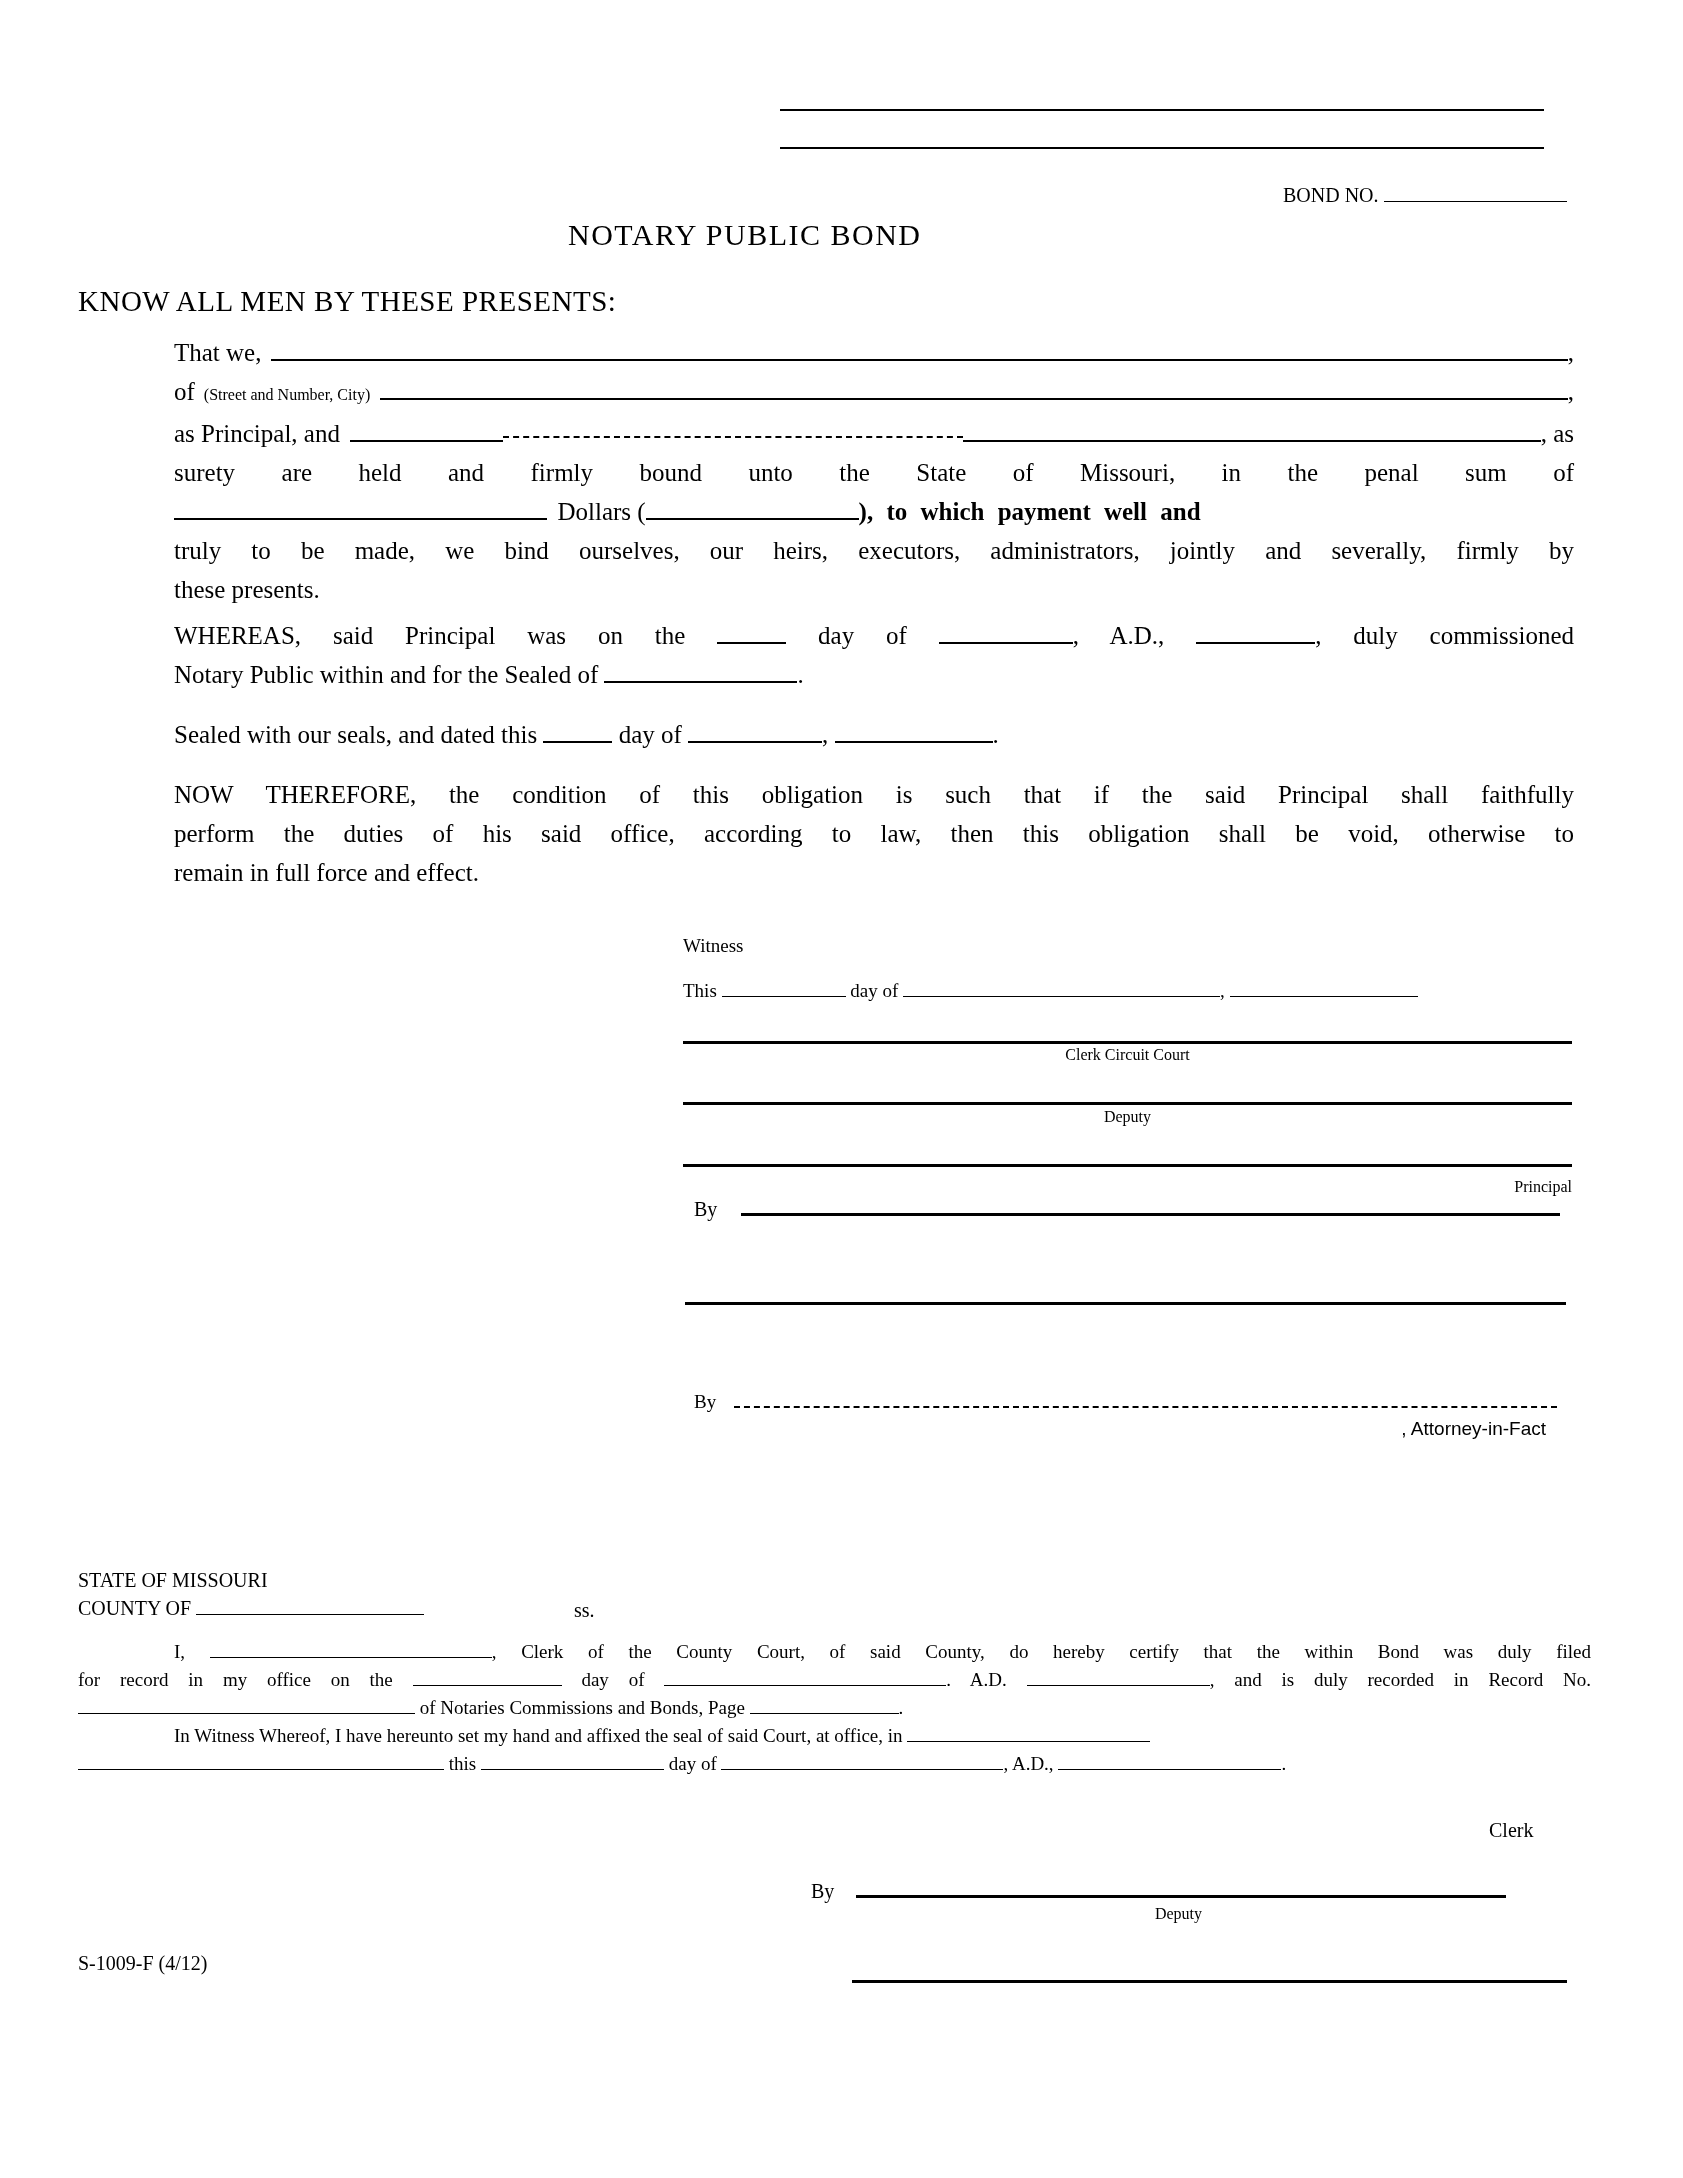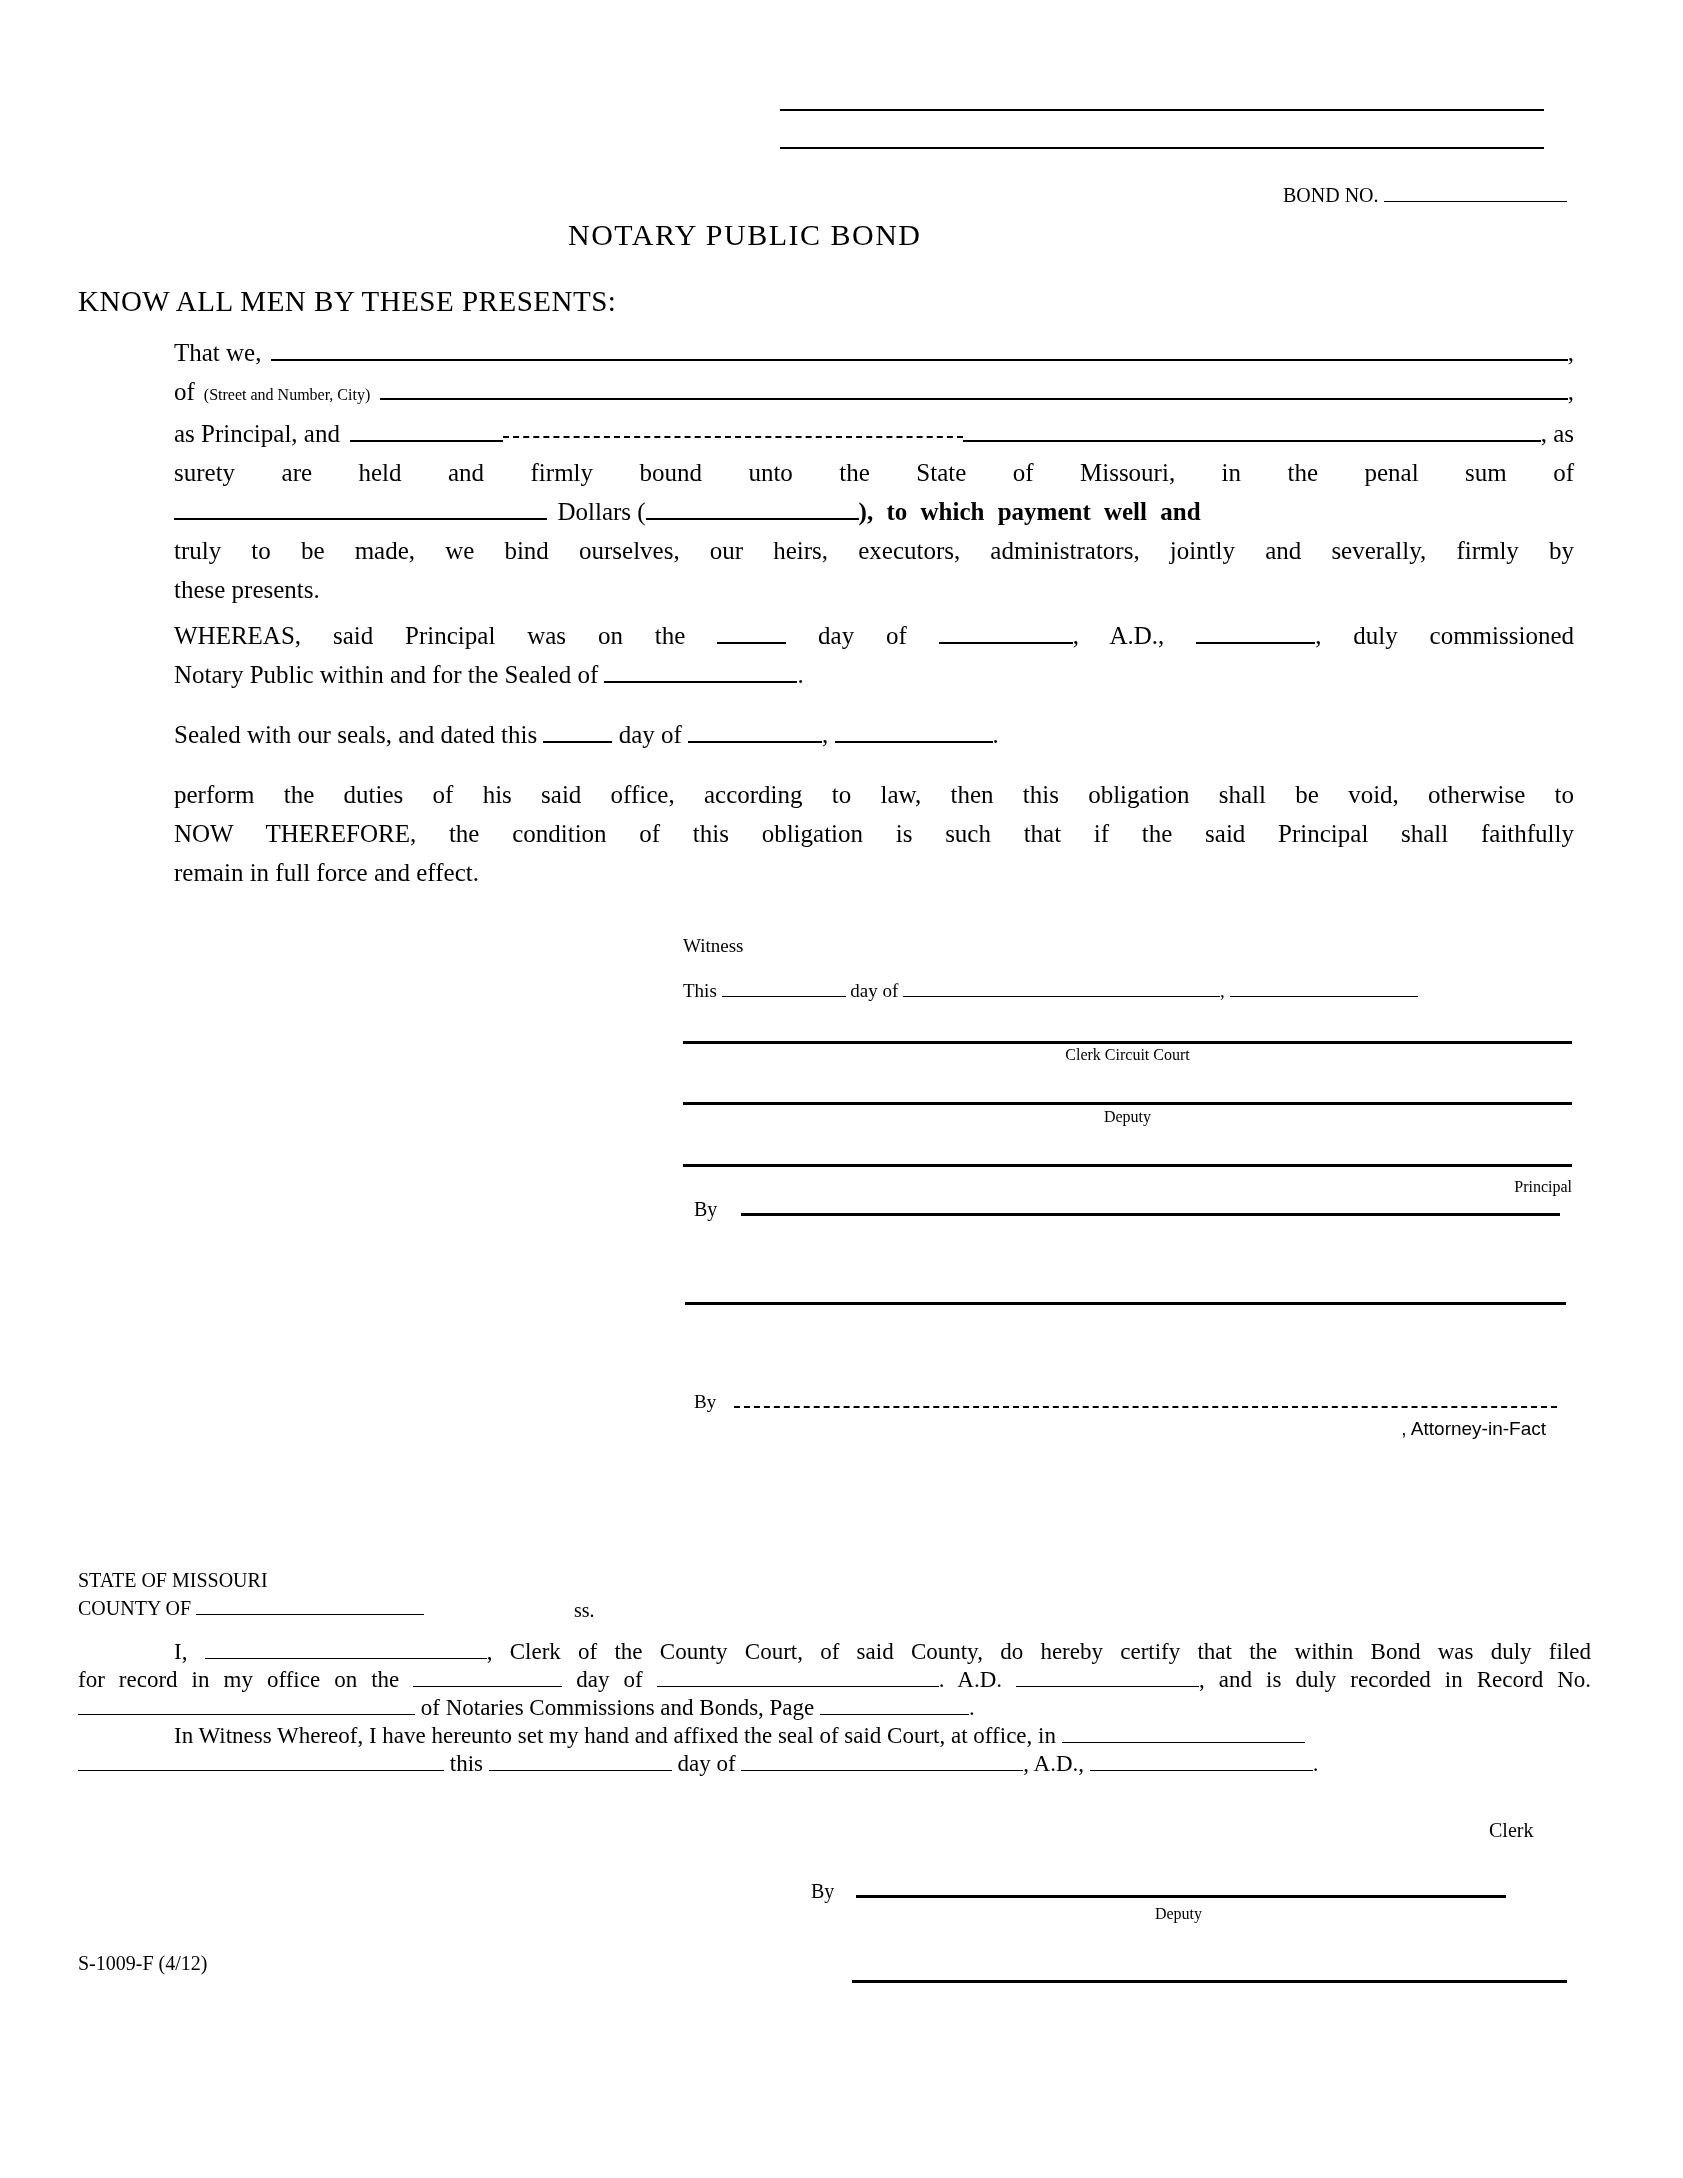--- a/index.html
+++ b/index.html
@@ -20,21 +20,21 @@
   .para { position:absolute; left:174px; width:1400px; font-size:25px; line-height:39px; }
   .jl { text-align:justify; text-align-last:justify; }
   .flexline { display:flex; align-items:baseline; }
   .grow { flex:1 1 auto; }
   .hint { font-size:16px; }
   .title { font-size:30px; letter-spacing:1.5px; white-space:nowrap; }
   .salutation { font-size:29px; letter-spacing:0.5px; white-space:nowrap;margin-top:12px; }
   .approval { position:absolute; left:683px; width:889px; }
   .approval .sig-label { position:absolute; left:0; width:889px; text-align:center; font-size:16px; }
   .small20 { font-size:20px; line-height:28px; }
-  .cert { position:absolute; left:78px; width:1513px; font-size:23px; line-height:28px; }
+  .cert { position:absolute; left:78px; width:1513px; font-size:19px; line-height:28px; }
   .indent { text-indent:96px; }
   .sans { font-family:"Liberation Sans", sans-serif; }
   .nowrap { white-space:nowrap; }
 </style>
 </head>
 <body>
 
 <div class="page">
 
   <div class="rule" style="left:780px; top:109px; width:764px; height:2px;"></div>
@@ -95,22 +95,22 @@
 
   <div class="para" style="top:715px;">
     <span>Sealed with our seals, and dated this</span>
     <span class="blank" style="width:69px;"></span>
     <span>day of</span>
     <span class="blank" style="width:134px;"></span><span>,</span>
     <span class="blank" style="width:158px;"></span><span>.</span>
   </div>
 
   <div class="para" style="top:775px;">
+    <div class="jl">NOW THEREFORE, the condition of this obligation is such that if the said Principal shall faithfully</div>
     <div class="jl">perform the duties of his said office, according to law, then this obligation shall be void, otherwise to</div>
-    <div class="jl">NOW THEREFORE, the condition of this obligation is such that if the said Principal shall faithfully</div>
     <div>remain in full force and effect.</div>
   </div>
 
   <div class="approval" style="top:0;">
     <div class="abs" style="left:0; top:935px; font-size:19px;">Witness</div>
 
     <div class="abs nowrap" style="left:0; top:980px; font-size:19px;">
       <span>This</span>
       <span class="blank thin" style="width:124px;"></span>
       <span>day of</span>

